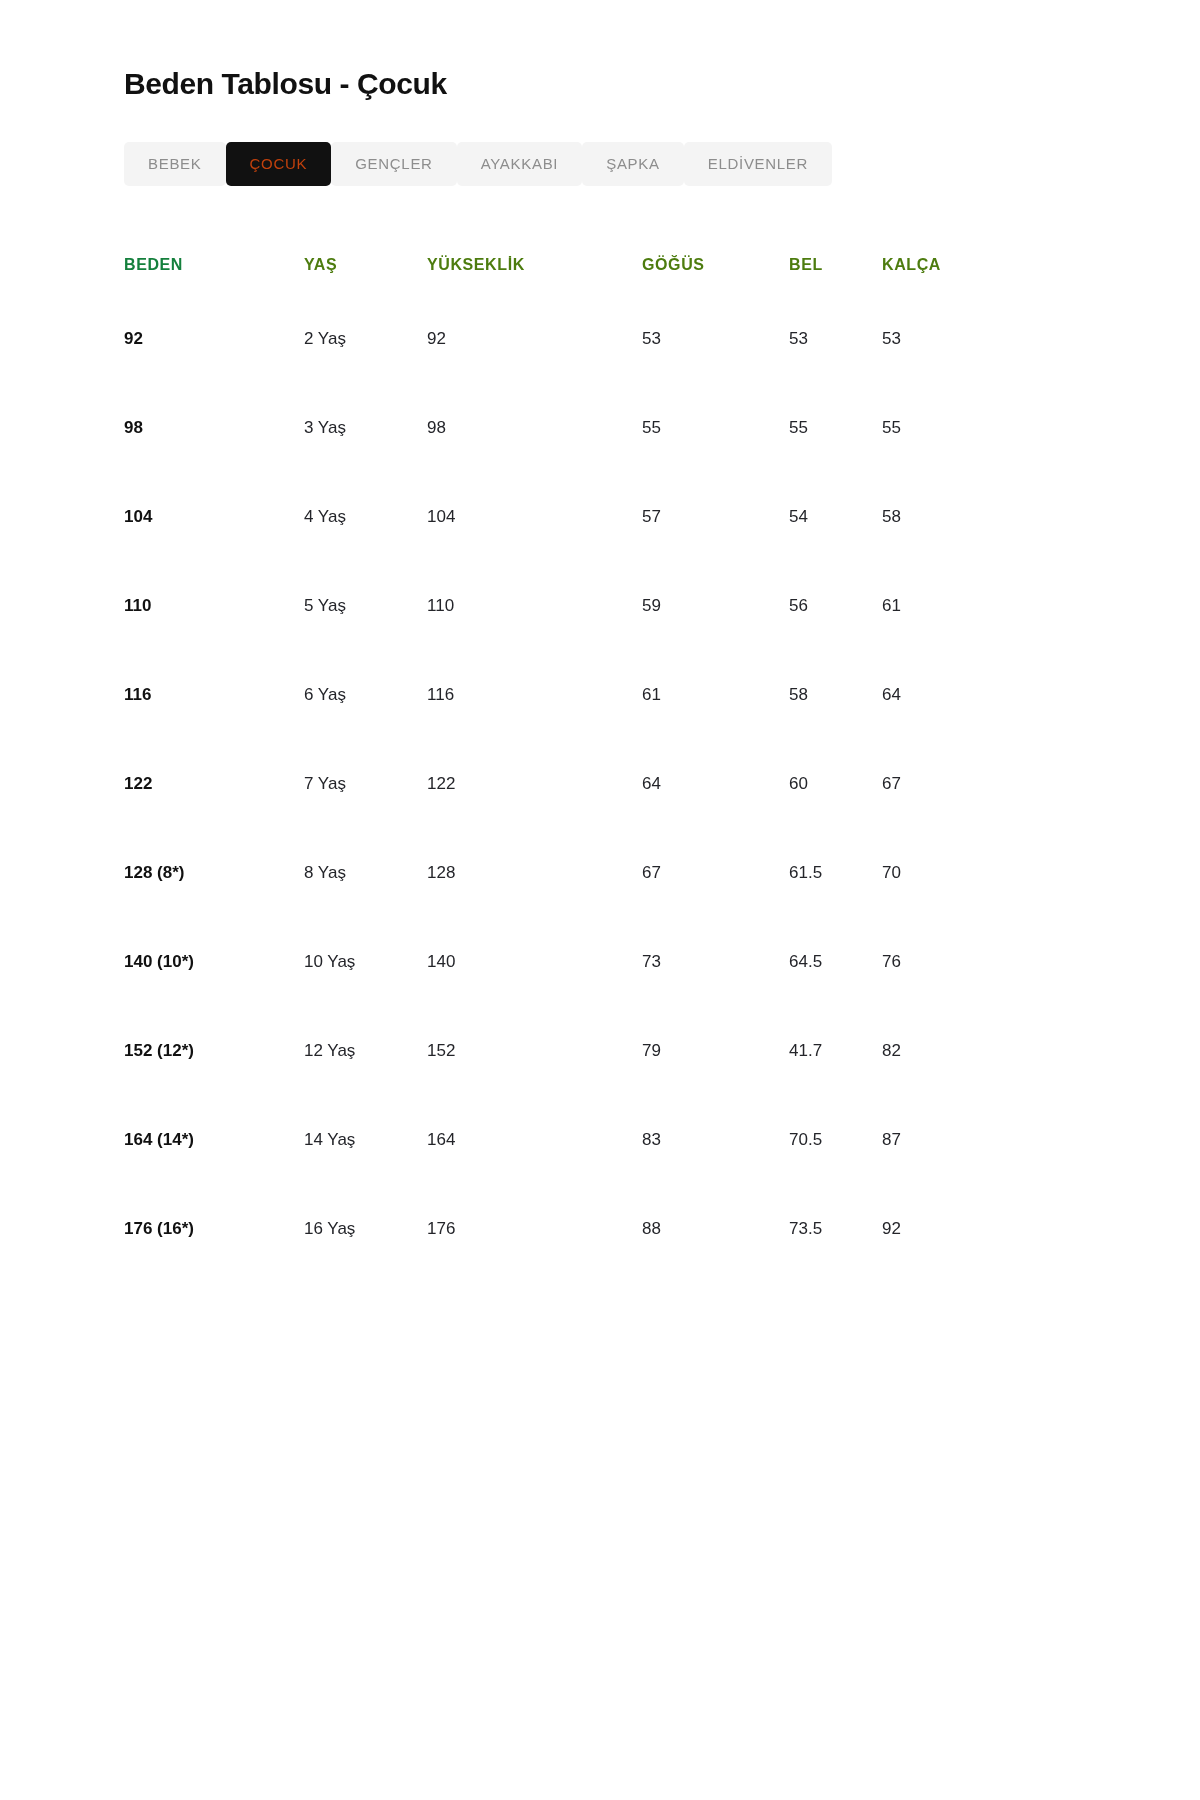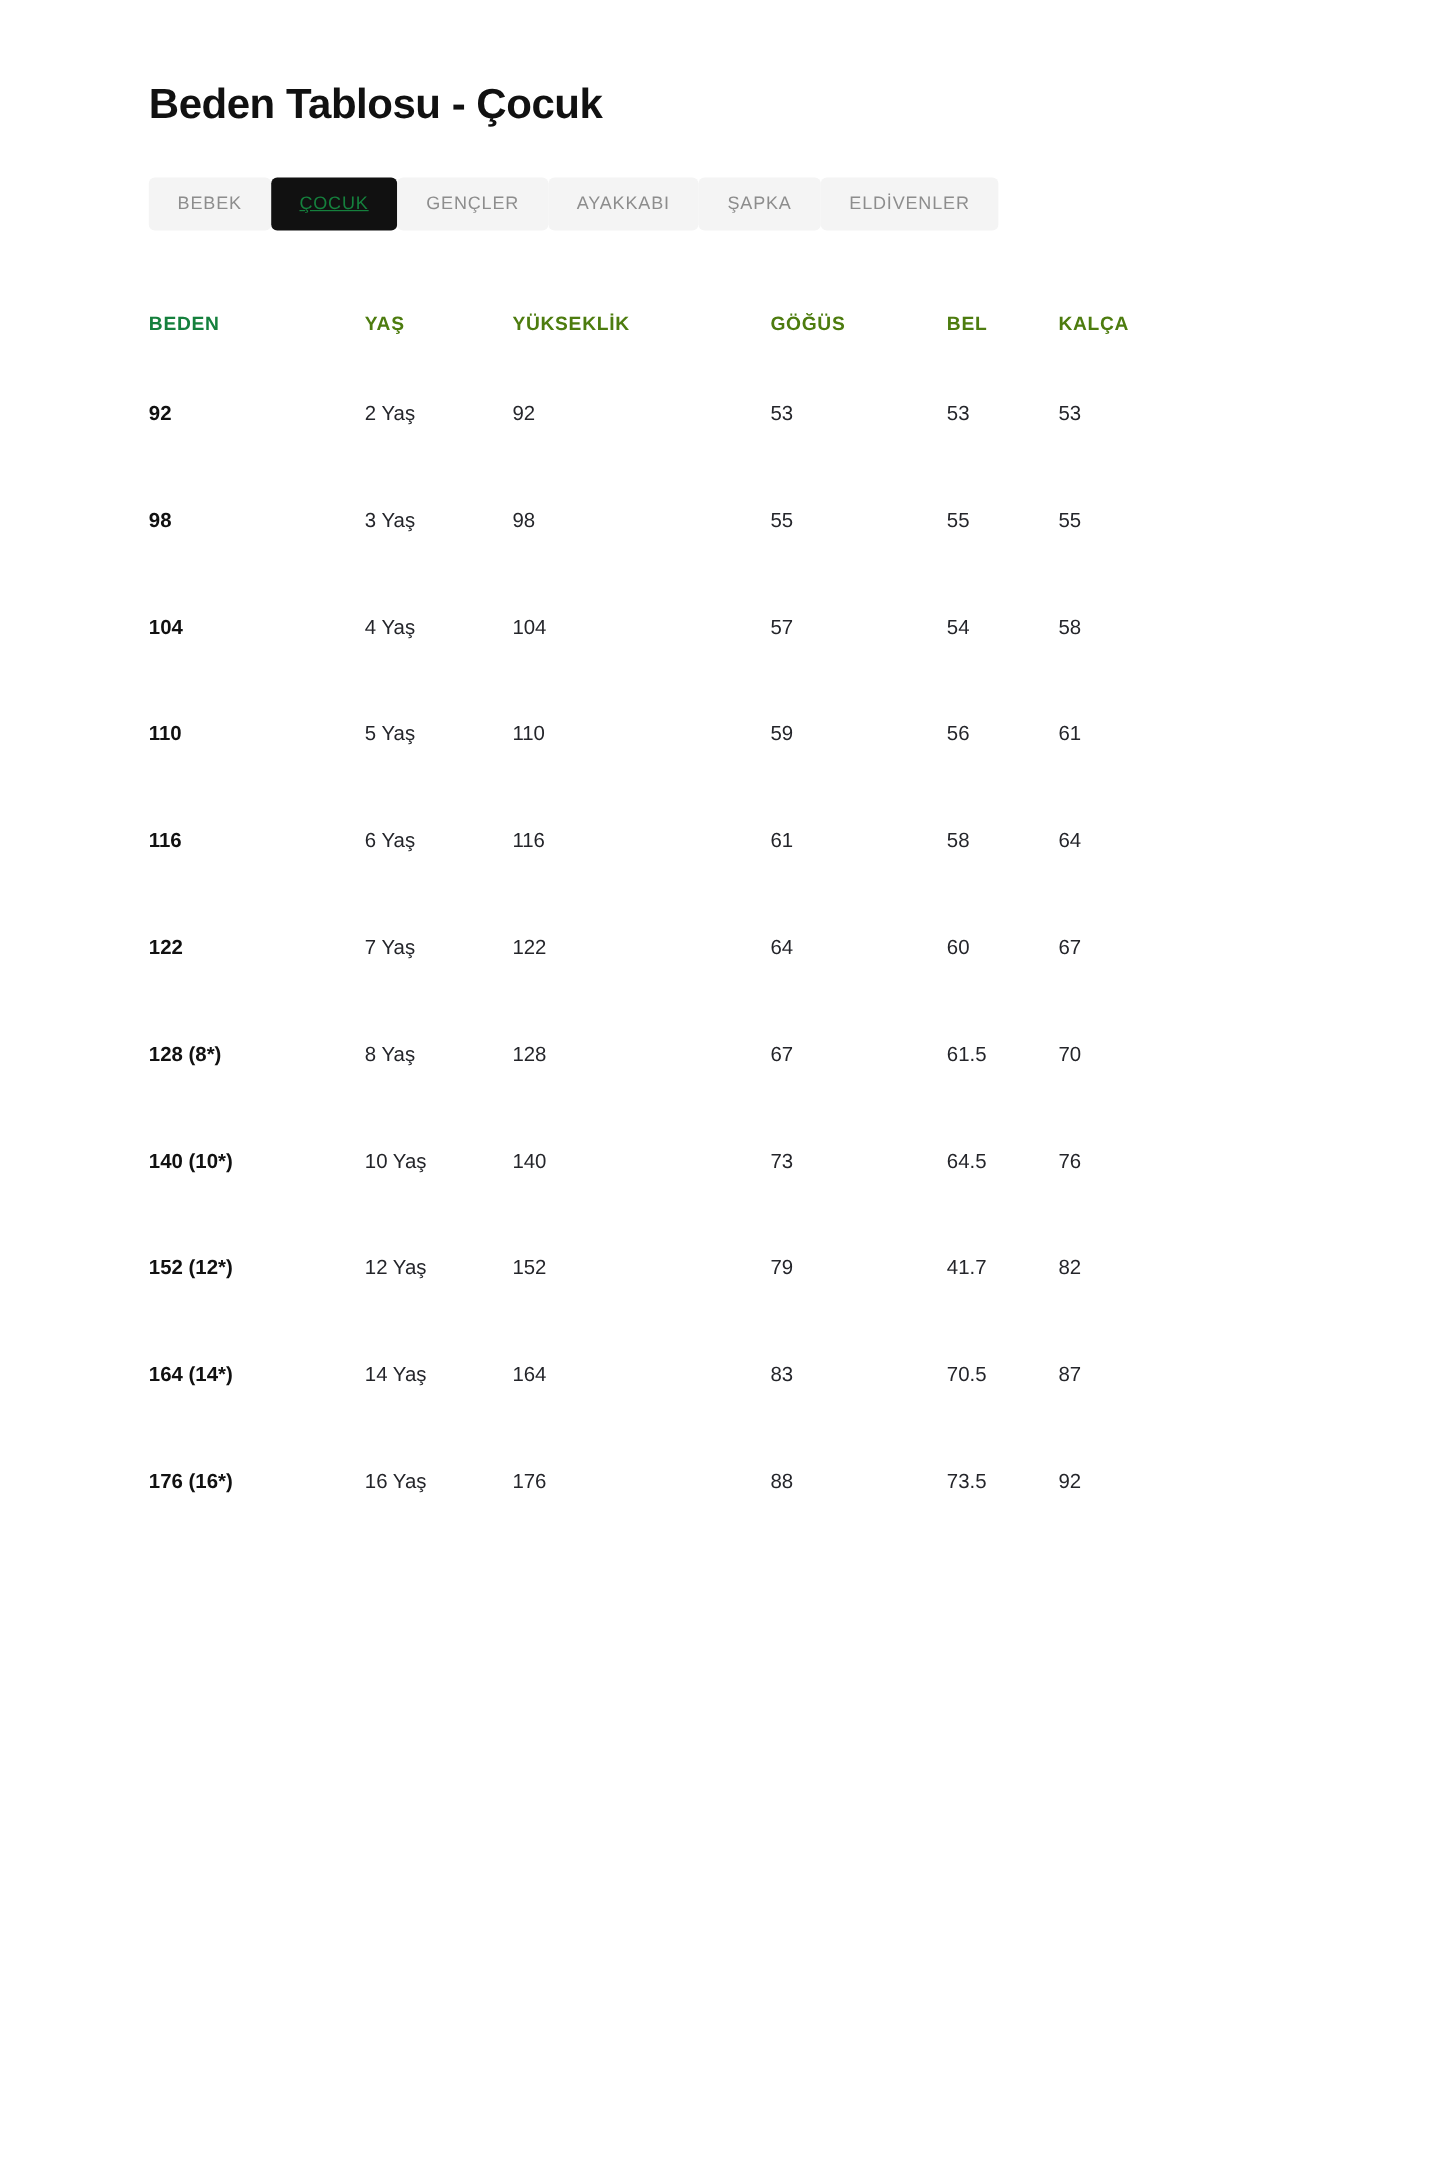--- a/index.html
+++ b/index.html
@@ -23,21 +23,21 @@
   }
   .content {
     position: absolute;
     left: 124px;
     top: 0;
     width: 930px;
   }
 
   
   .page-title {
-    font-size: 35px;
+    font-size: 30px;
     font-weight: bold;
     letter-spacing: -0.4px;
     color: #111111;
     margin: 0;
     padding-top: 66px;
     line-height: 1.2;
     white-space: nowrap;
   }
 
   
@@ -56,23 +56,22 @@
     font-family: "Liberation Sans", sans-serif;
     font-size: 15px;
     letter-spacing: 0.7px;
     color: #8d8d8d;
     cursor: pointer;
     white-space: nowrap;
     line-height: 1;
   }
   .tab.active {
     background: #111111;
-    color: #15803d;
+    color: #c2410c;
     font-weight: normal;
-    text-decoration: underline;
   }
 
   
   .size-table {
     width: 930px;
     border-collapse: collapse;
     margin-top: 50px;
     table-layout: fixed;
   }
   .size-table th {

